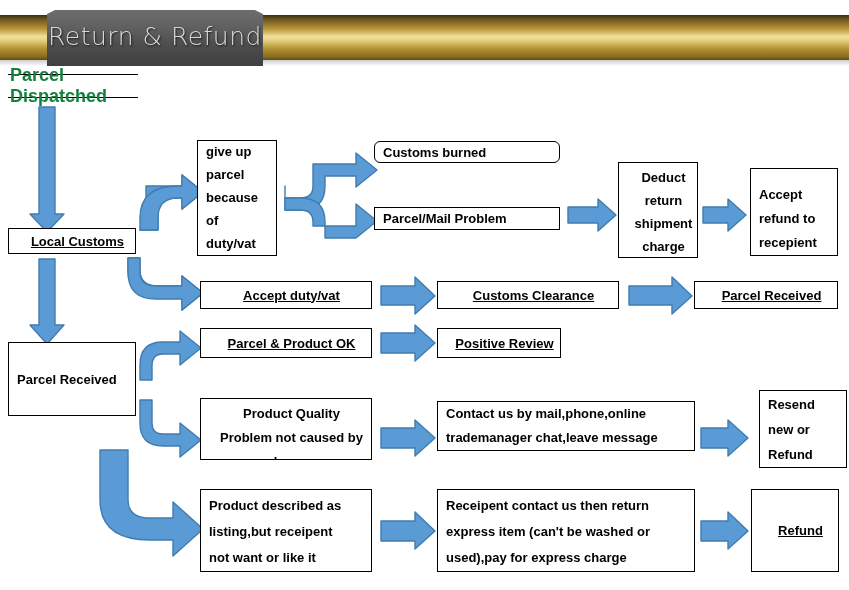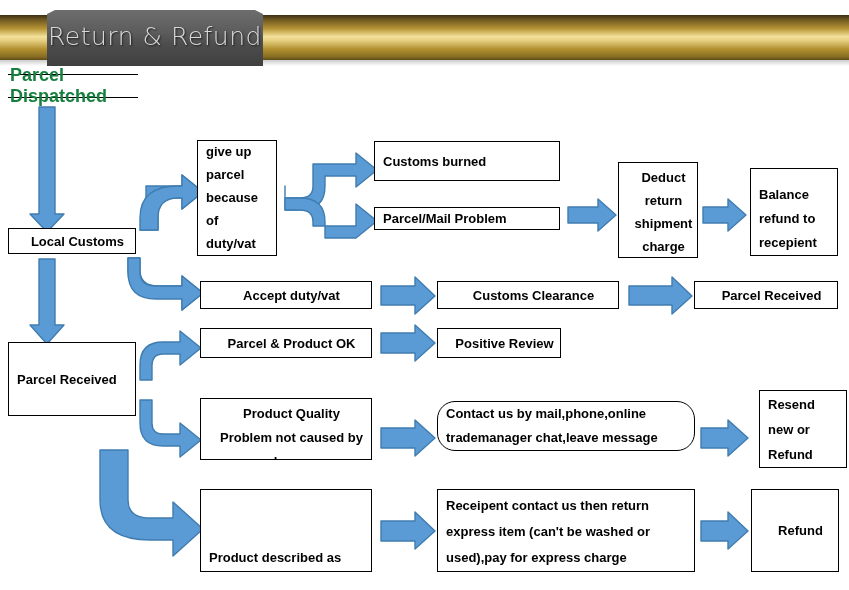--- a/index.html
+++ b/index.html
@@ -78,21 +78,21 @@
     border: 1.5px solid #000000;
     background: #ffffff;
     color: #000000;
     font-weight: bold;
     font-size: 13px;
     line-height: 21px;
     display: flex;
     overflow: hidden;
     padding-left: 11px;
   }
-  .node.center   { align-items: center; justify-content: center; text-align: center; }
+  .node.center   { align-items: center; justify-content: center; text-align: center; text-decoration: underline; }
   .node.left     { align-items: center; justify-content: flex-start; text-align: left; padding-left: 8px; }
   .node.topleft  { align-items: flex-end; justify-content: flex-start; text-align: left; padding-left: 8px; padding-top: 3px; }
   .node.topcenter{ align-items: flex-start; justify-content: center; text-align: center; padding-top: 3px; }
 
   
   .rule-node {
     position: absolute;
     box-sizing: border-box;
     border-top: 1.5px solid #000000;
     border-bottom: 1.5px solid #000000;
@@ -182,36 +182,36 @@
   <div class="node topleft" style="left:197px; top:140px; width:80px; height:116px; line-height:23px;">
     <div style="width:100%;">
       <div>give up</div>
       <div>parcel</div>
       <div>because</div>
       <div>of</div>
       <div>duty/vat</div>
     </div>
   </div>
 
-  <div class="node left" style="left:374px; top:141px; width:186px; height:40px;">Customs burned</div>
+  <div class="node left" style="left:374px; top:141px; width:186px; height:22px;border-radius:6px;">Customs burned</div>
 
   <div class="node left" style="left:374px; top:207px; width:186px; height:23px;">Parcel/Mail Problem</div>
 
   <div class="node topcenter" style="left:618px; top:162px; width:80px; height:96px; line-height:23px;">
     <div style="width:100%;">
       <div>Deduct</div>
       <div>return</div>
       <div>shipment</div>
       <div>charge</div>
     </div>
   </div>
 
   <div class="node topleft" style="left:750px; top:168px; width:88px; height:88px; line-height:24px;">
     <div style="width:100%;">
-      <div>Balance</div>
+      <div>Accept</div>
       <div>refund to</div>
       <div>recepient</div>
     </div>
   </div>
 
   <div class="node center" style="left:200px; top:281px; width:172px; height:28px;">Accept duty/vat</div>
 
   <div class="node center" style="left:437px; top:281px; width:182px; height:28px;">Customs Clearance</div>
 
   <div class="node center" style="left:694px; top:281px; width:144px; height:28px;">Parcel Received</div>
@@ -221,38 +221,40 @@
   <div class="node center" style="left:200px; top:328px; width:172px; height:30px;">Parcel &amp; Product OK</div>
 
   <div class="node topcenter" style="left:200px; top:398px; width:172px; height:62px; line-height:24px;">
     <div style="width:100%;">
       <div>Product Quality</div>
       <div>Problem not caused by</div>
       <div>buyer</div>
     </div>
   </div>
 
-  <div class="node topleft" style="left:437px; top:401px; width:258px; height:50px; line-height:24px;border-radius:18px;">
+  <div class="node topleft" style="left:437px; top:401px; width:258px; height:50px; line-height:24px;">
     <div style="width:100%;">
       <div>Contact us by mail,phone,online</div>
       <div>trademanager chat,leave message</div>
     </div>
   </div>
 
   <div class="node topleft" style="left:751px; top:390px; width:88px; height:78px; line-height:25px;margin-left:8px;">
     <div style="width:100%;">
       <div>Resend</div>
       <div>new or</div>
       <div>Refund</div>
     </div>
   </div>
 
   <div class="node topleft" style="left:200px; top:489px; width:172px; height:83px; line-height:26px;">
     <div style="width:100%;">
       <div>Product described as</div>
+      <div>listing,but receipent</div>
+      <div>not want or like it</div>
     </div>
   </div>
 
   <div class="node topleft" style="left:437px; top:489px; width:258px; height:83px; line-height:26px;">
     <div style="width:100%;">
       <div>Receipent contact us then return</div>
       <div>express item (can't be washed or</div>
       <div>used),pay for express charge</div>
     </div>
   </div>

